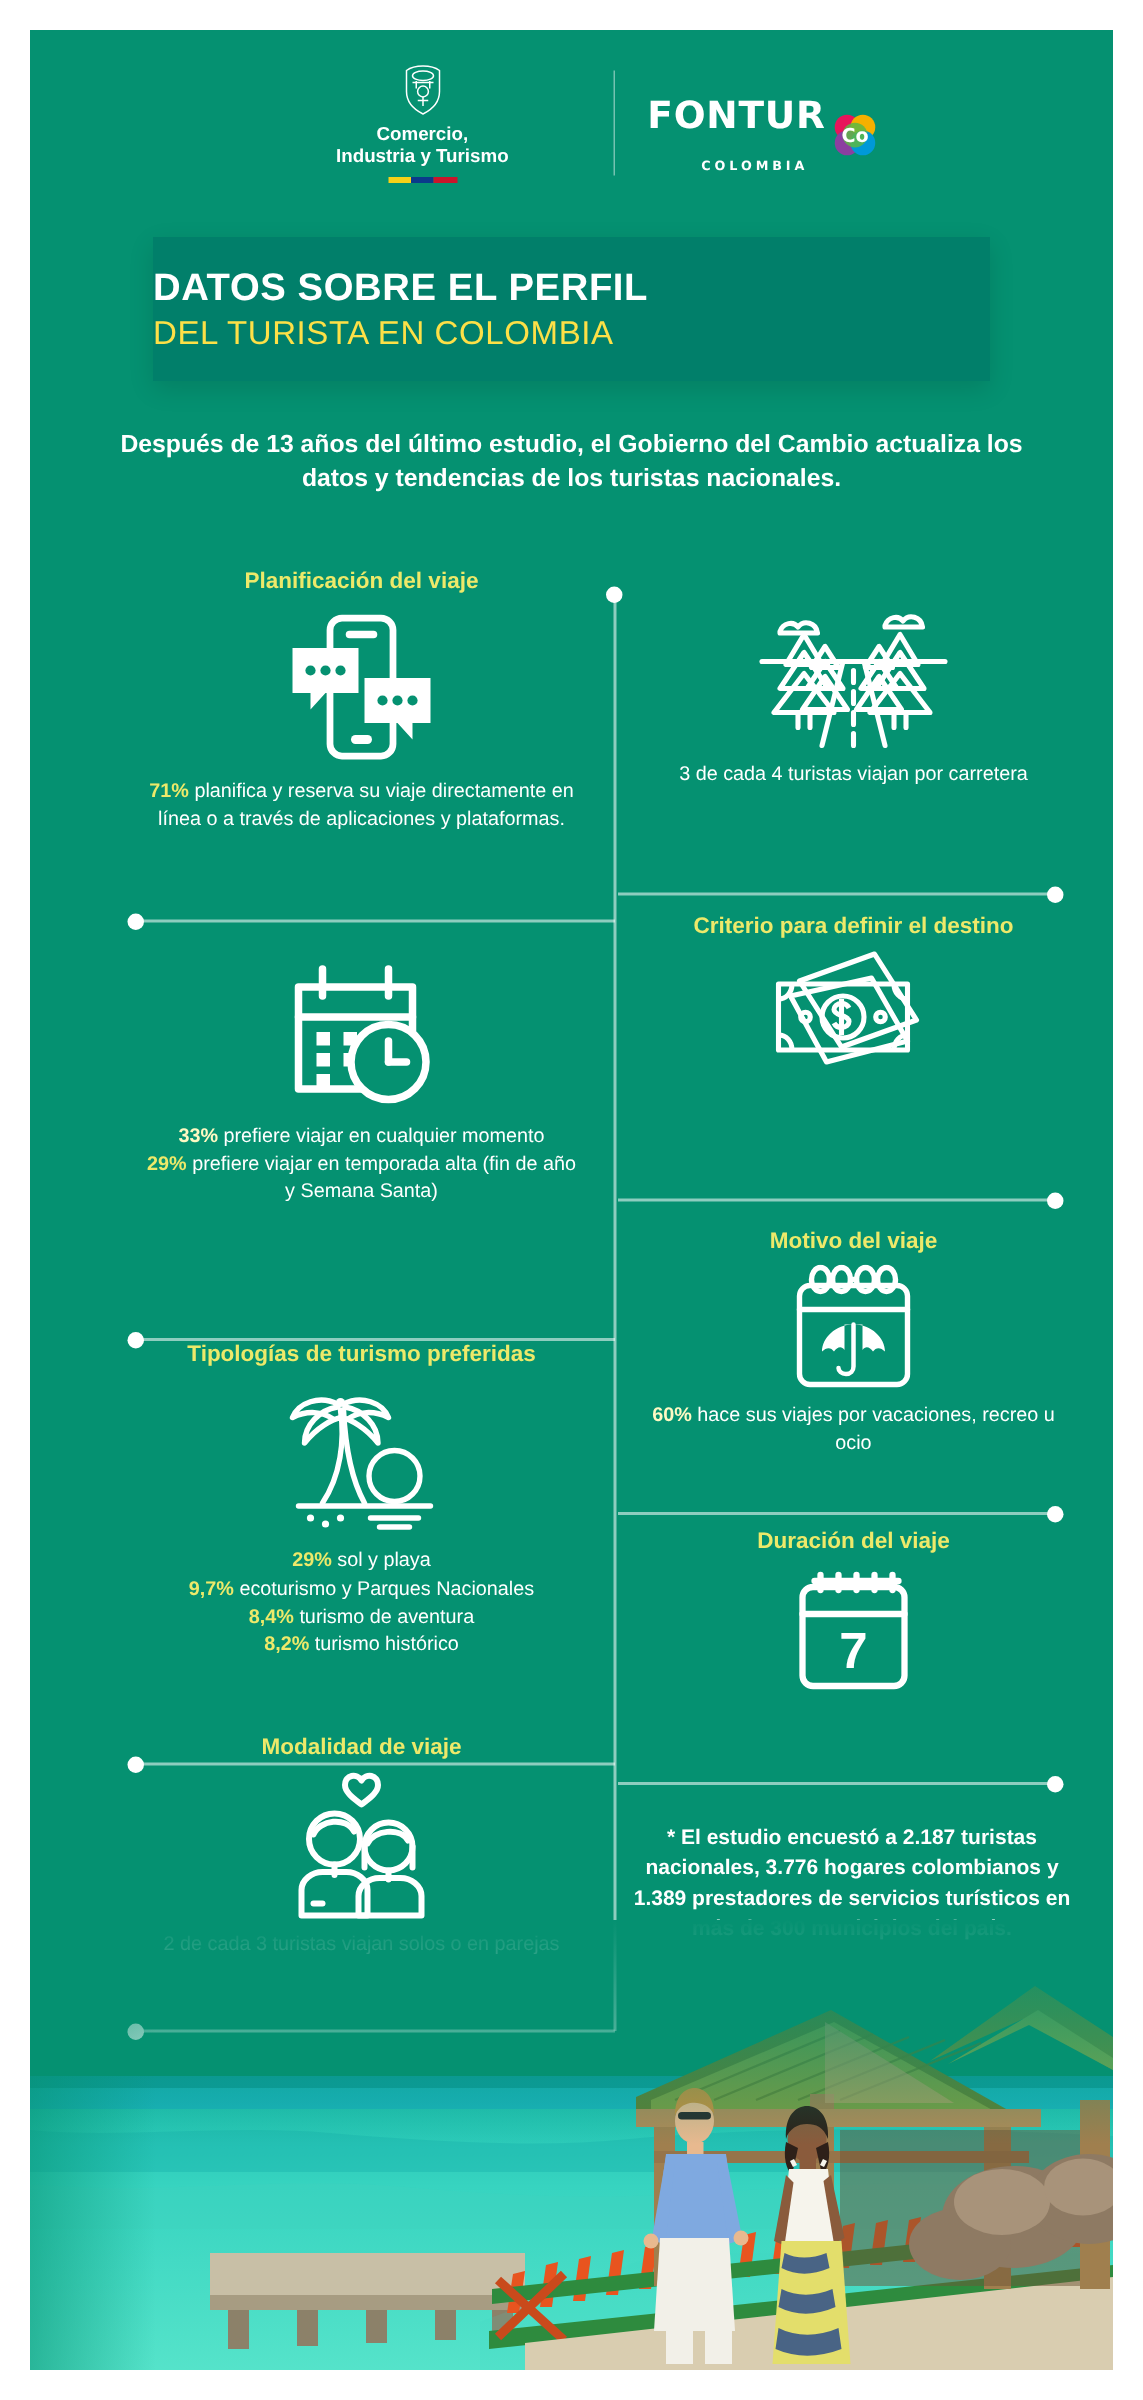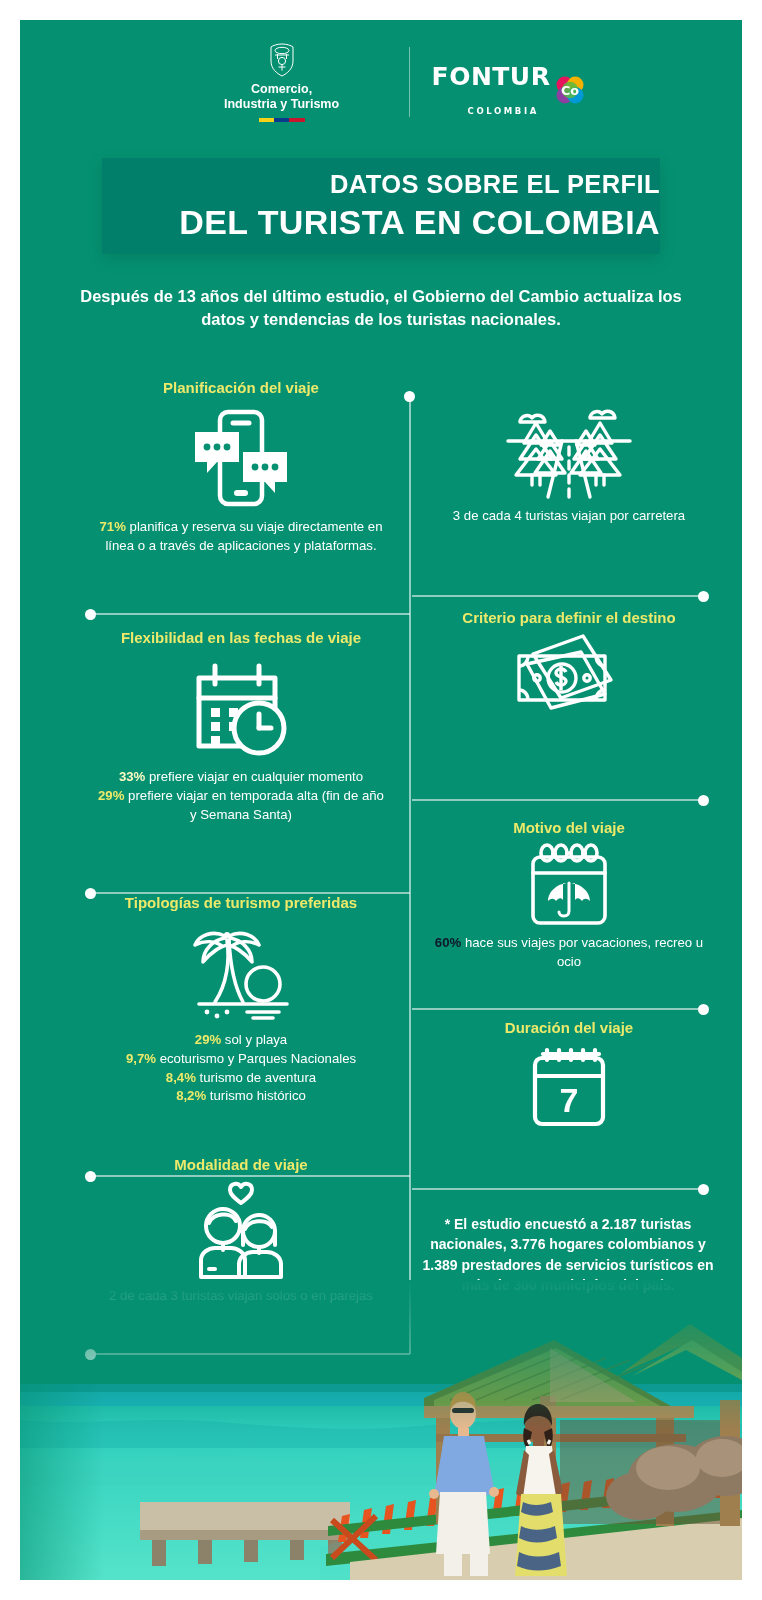--- a/index.html
+++ b/index.html
@@ -55,29 +55,29 @@
     letter-spacing: 2.6px; margin-top: 1px; margin-left: 36px;
     font-family: "DejaVu Sans", sans-serif;
   }
 
   
   .title-box {
     position: absolute; left: 82px; top: 138px;
     width: 558px; height: 96px;
     background: #017F6A;
     display: flex; flex-direction: column;
-    align-items: flex-end; justify-content: center;
+    align-items: flex-start; justify-content: center;
     box-shadow: 0 5px 16px rgba(0,0,0,.12);
   }
   .title-l1 {
     color: #ffffff; font-size: 25.5px; font-weight: bold;
     letter-spacing: .4px; line-height: 1.28;
   }
   .title-l2 {
-    color: #ffffff; font-size: 34px; font-weight: bold;
+    color: #fde047; font-size: 22px; font-weight: normal;
     letter-spacing: .4px; line-height: 1.28;
   }
   .subtitle {
     position: absolute; left: 40px; top: 265px; width: 642px;
     text-align: center; color: #ffffff;
     font-size: 16.5px; font-weight: bold; line-height: 1.42;
   }
 
   
   .spine {
@@ -231,21 +231,20 @@
               <circle cx="88" cy="61" r="3.4"></circle>
           </g>
         </svg>
       </div>
       <div class="panel-text">
         <span style="color:#EDE96A;font-weight:bold">71%</span><span> planifica y reserva su viaje directamente en línea o a través de aplicaciones y plataformas.</span>
       </div>
     </div>
 
     <div class="panel" style="left:56px; top:608px">
-      <div class="panel-title">Flexibilidad en las fechas de viaje</div>
       <div class="icon-wrap" style="height:120px">
         <svg width="104" height="100" viewBox="0 0 104 100">
           <g fill="none" stroke="#ffffff" stroke-width="5" stroke-linecap="round" stroke-linejoin="round">
             <path d="M10 20h76v68H10z"></path>
             <line x1="10" y1="40" x2="86" y2="40"></line>
             <path d="M26 8v18M70 8v18"></path>
           </g>
           <g fill="#ffffff">
             <rect x="22" y="50" width="9" height="9"></rect>
               <rect x="40" y="50" width="9" height="9"></rect>
@@ -403,21 +402,21 @@
             <line x1="62" y1="10" x2="64" y2="10"></line>
           </g>
           <path d="M48 40c-12 0-21 9-21 18 3-3 6-3 8 0 2-3 5-4 7-1V40z" fill="#ffffff"></path>
           <path d="M48 40c12 0 21 9 21 18-3-3-6-3-8 0-2-3-5-4-7-1V40z" fill="#ffffff"></path>
           <g fill="none" stroke="#ffffff" stroke-width="3" stroke-linecap="round">
             <path d="M48 40v28c0 3-2 5-5 5s-5-2-5-4"></path>
           </g>
         </svg>
       </div>
       <div class="panel-text">
-        <span style="color:#0f172a;font-weight:bold">60%</span><span> hace sus viajes por vacaciones, recreo u ocio</span>
+        <span style="color:#fef9c3;font-weight:bold">60%</span><span> hace sus viajes por vacaciones, recreo u ocio</span>
       </div>
     </div>
 
     <div class="panel" style="left:384px; top:998px">
       <div class="panel-title">Duración del viaje</div>
       <div class="icon-wrap" style="height:100px">
         <svg width="96" height="92" viewBox="0 0 96 92">
           <g fill="none" stroke="#ffffff" stroke-width="4.2" stroke-linecap="round" stroke-linejoin="round">
             <rect x="14" y="16" width="68" height="66" rx="7"></rect>
             <line x1="14" y1="34" x2="82" y2="34"></line>

